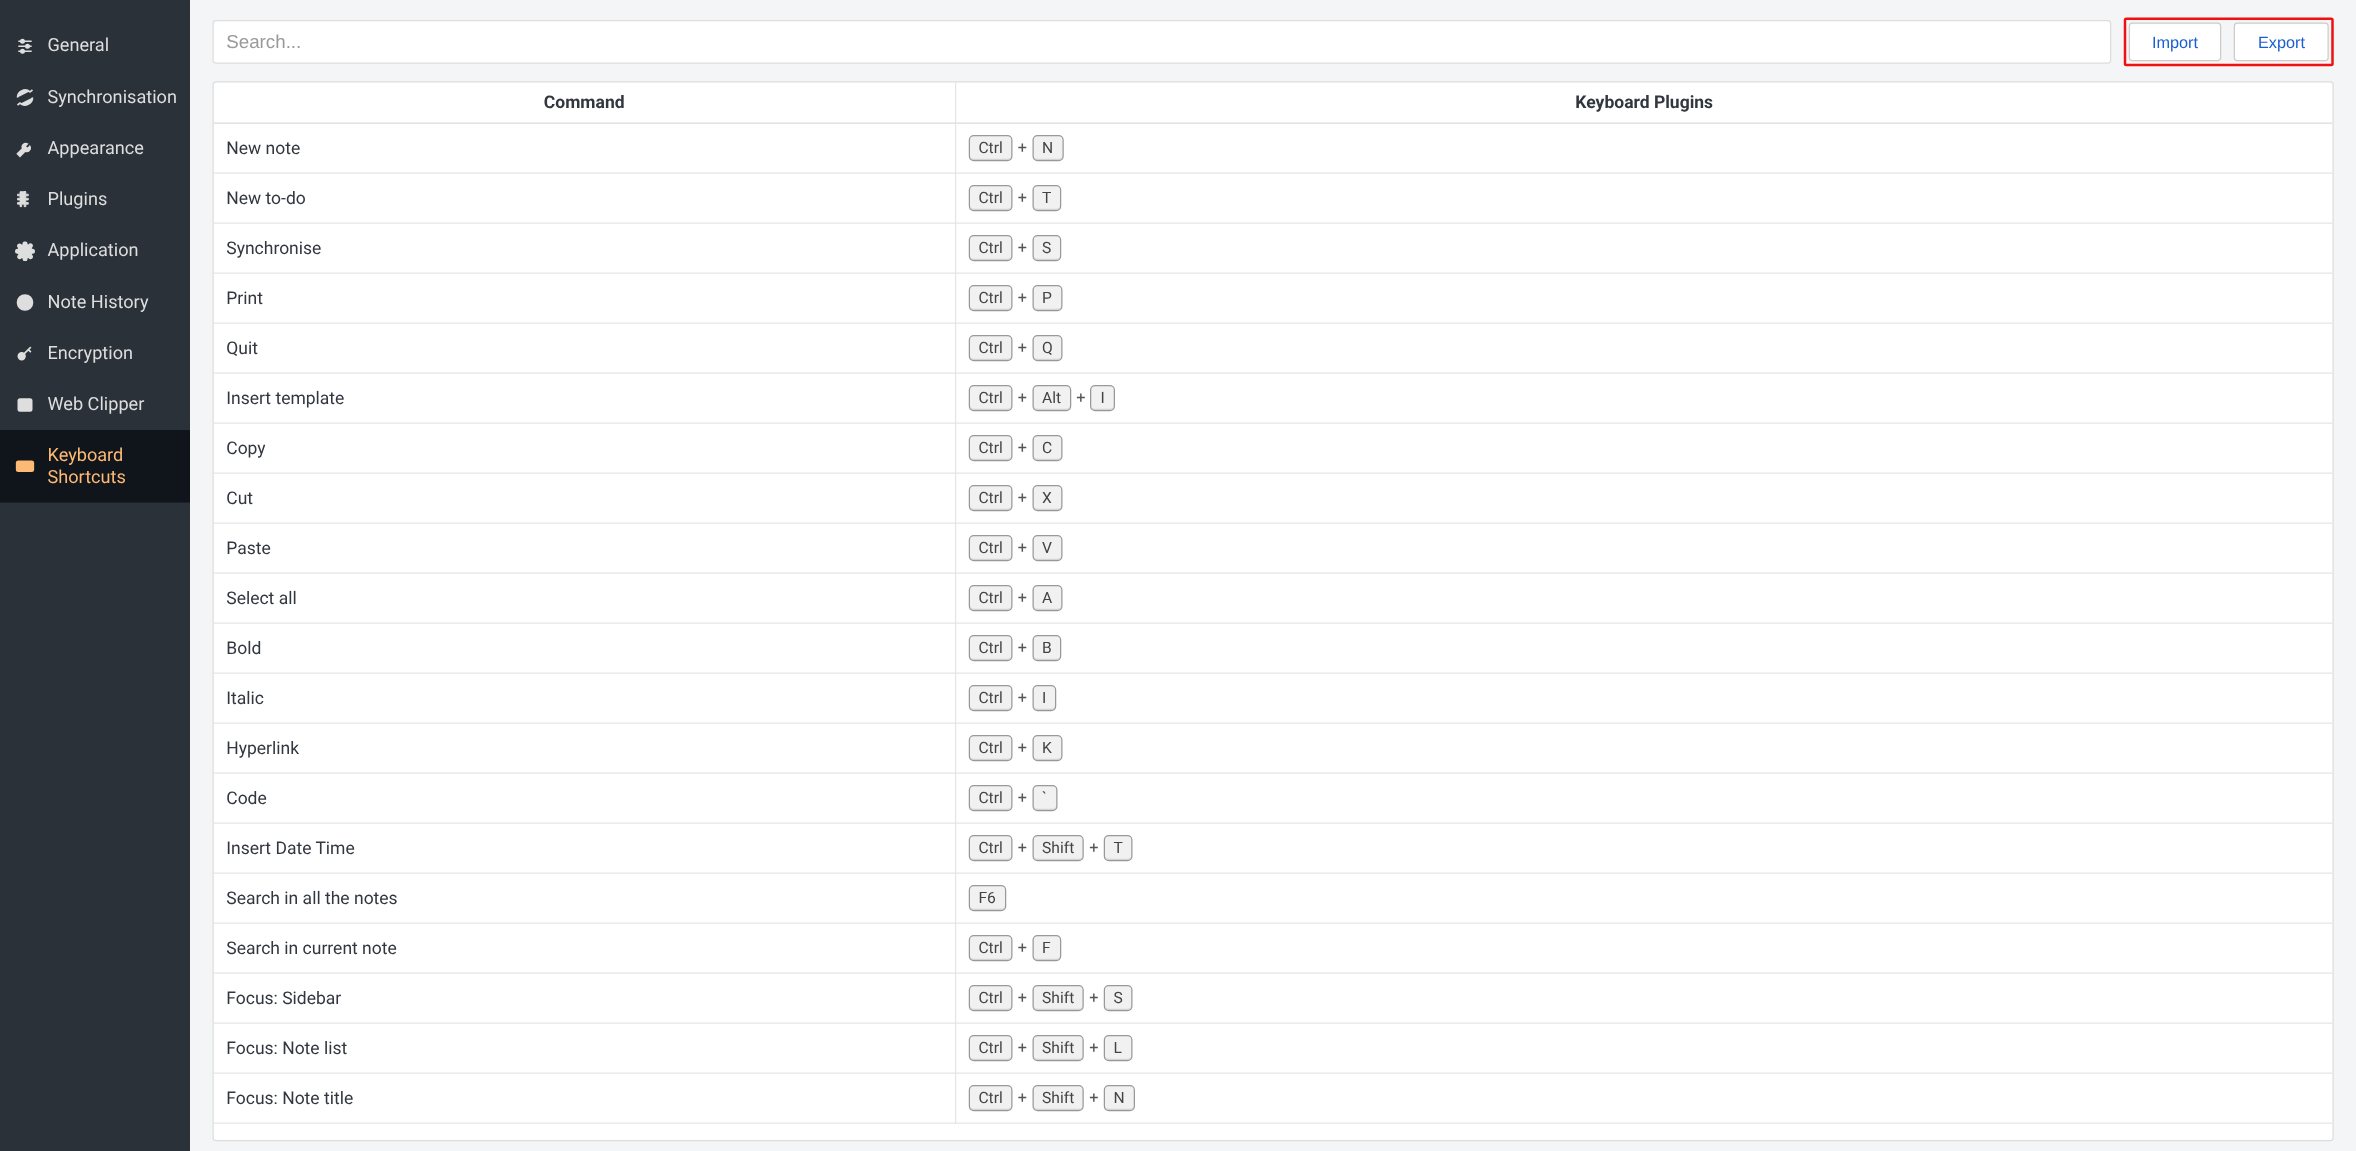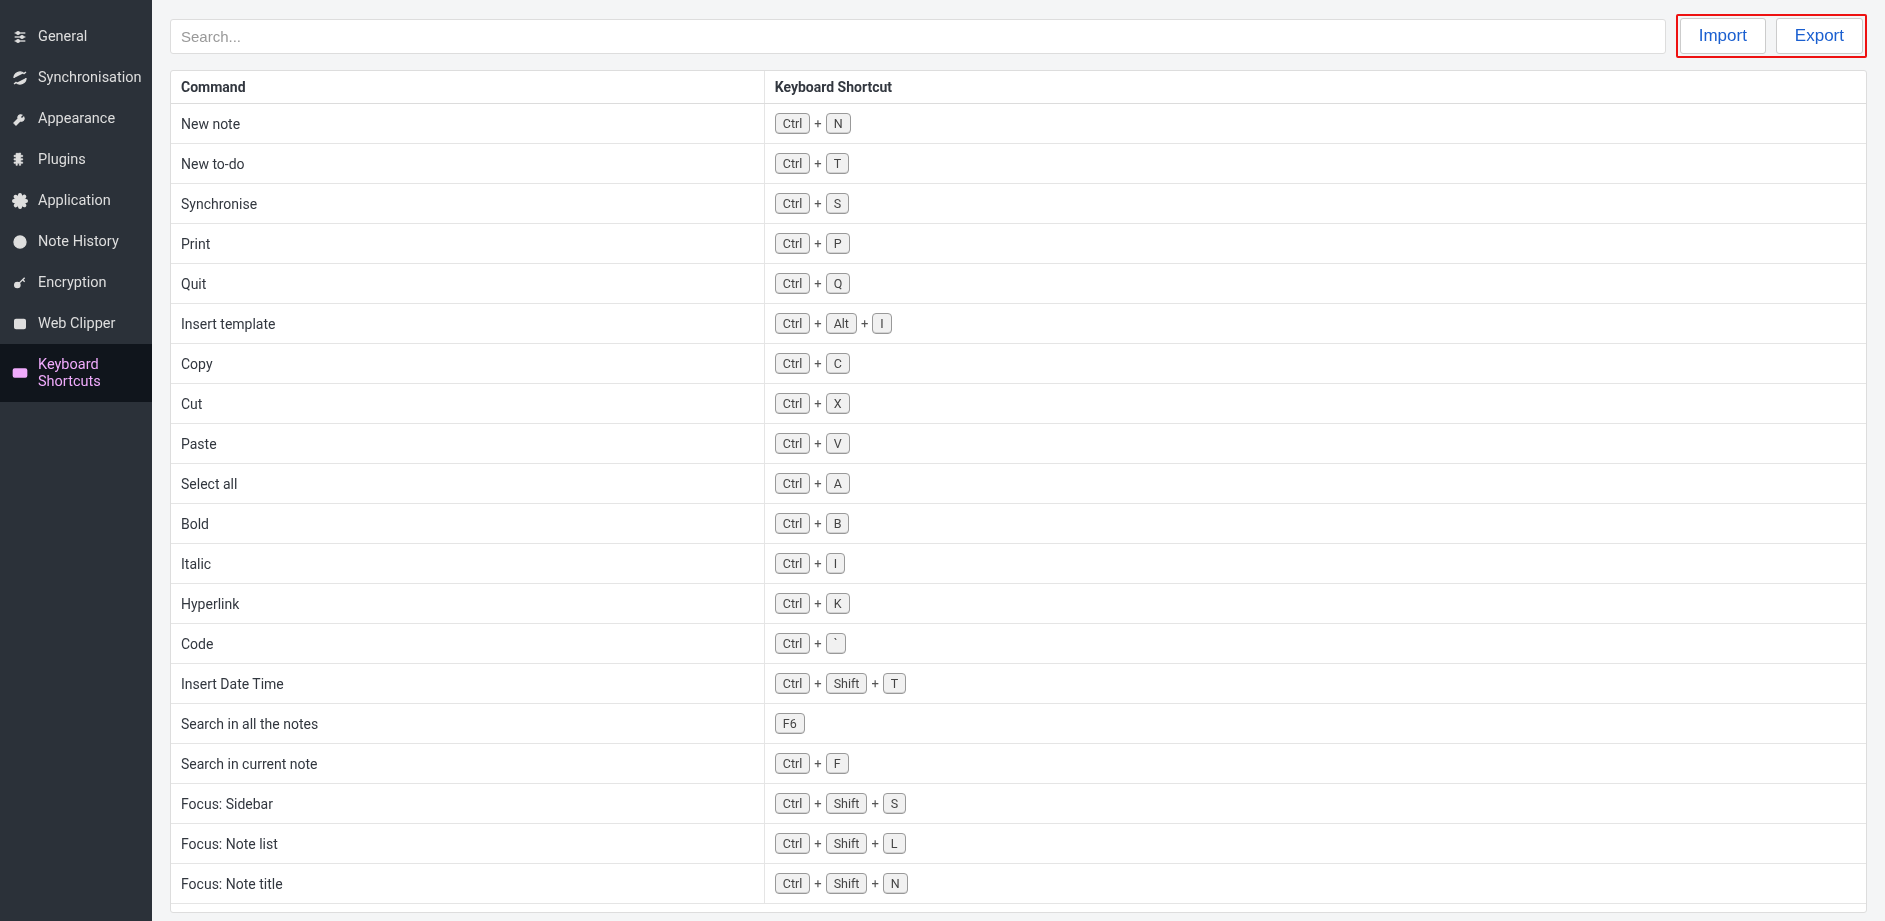--- a/index.html
+++ b/index.html
@@ -22,21 +22,21 @@
 .sidebar-item {
   display: flex;
   align-items: center;
   padding: 12px 12px;
   cursor: pointer;
   font-size: 14.5px;
   gap: 10px;
 }
 .sidebar-item.active {
   background: #10151c;
-  color: #f0abfc;
+  color: #fdba74;
 }
 .sidebar-icon {
   width: 16px;
   height: 16px;
   display: inline-flex;
   align-items: center;
   justify-content: center;
   flex-shrink: 0;
 }
 .sidebar-icon svg { width: 16px; height: 16px; fill: currentColor; stroke: currentColor; }
@@ -64,21 +64,21 @@
   outline: none;
 }
 .search-input::placeholder { color: #999; }
 .btn {
   border: 1px solid #ccc;
   background: #fff;
   color: #1a5fd0;
   padding: 7px 18px;
   border-radius: 3px;
   cursor: pointer;
-  font-size: 17px;
+  font-size: 13px;
 }
 .highlight-box {
   border: 2px solid #e11;
   padding: 2px;
   border-radius: 2px;
   display: flex;
   gap: 10px;
 }
 .table-wrap {
   flex: 1;
@@ -95,20 +95,21 @@
 th, td {
   text-align: left;
   padding: 8px 10px;
   border-bottom: 1px solid #e5e5e5;
   vertical-align: middle;
 }
 th {
   font-weight: 700;
   color: #32373f;
   border-bottom: 1px solid #dcdcdc;
+  text-align: center;
 }
 th:first-child, td:first-child {
   border-right: 1px solid #e5e5e5;
   width: 35%;
 }
 .kbd {
   display: inline-block;
   border: 1px solid #999;
   border-radius: 4px;
   background: #f1f1f1;
@@ -228,21 +229,21 @@
     <div class="highlight-box">
       <button class="btn">Import</button>
       <button class="btn">Export</button>
     </div>
   </div>
   <div class="table-wrap">
     <table>
       <thead>
         <tr>
           <th>Command</th>
-          <th>Keyboard Shortcut</th>
+          <th>Keyboard Plugins</th>
         </tr>
       </thead>
       <tbody>
           <tr>
             <td>New note</td>
             <td><span class="kbd">Ctrl</span><span class="plus">+</span><span class="kbd">N</span></td>
           </tr>
           <tr>
             <td>New to-do</td>
             <td><span class="kbd">Ctrl</span><span class="plus">+</span><span class="kbd">T</span></td>

